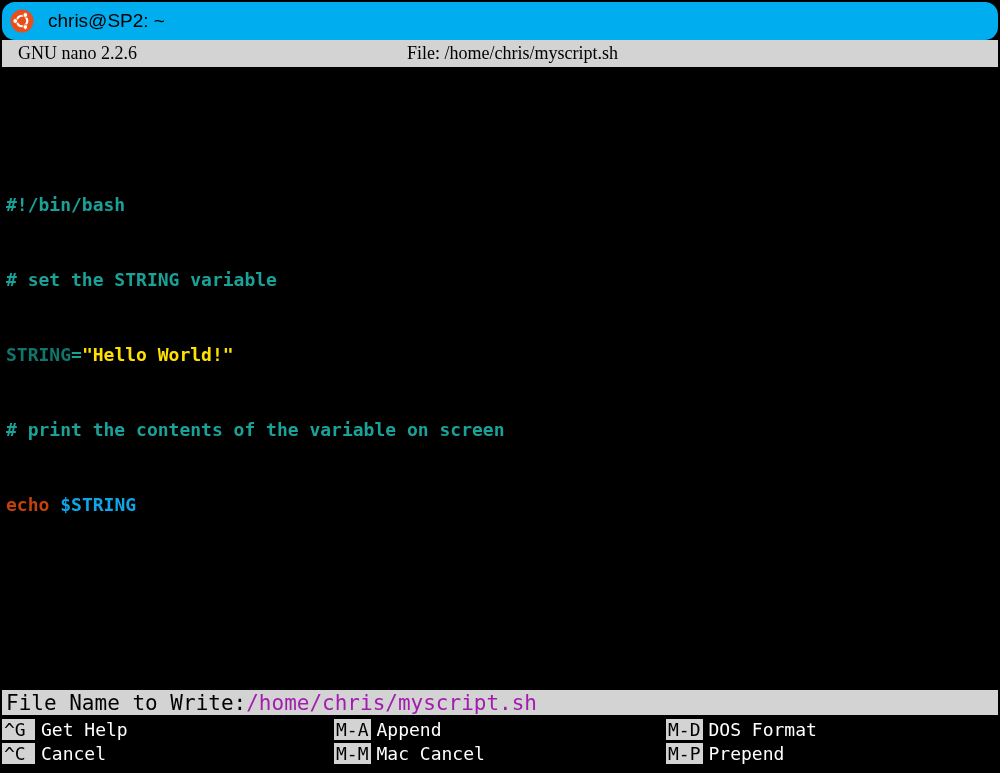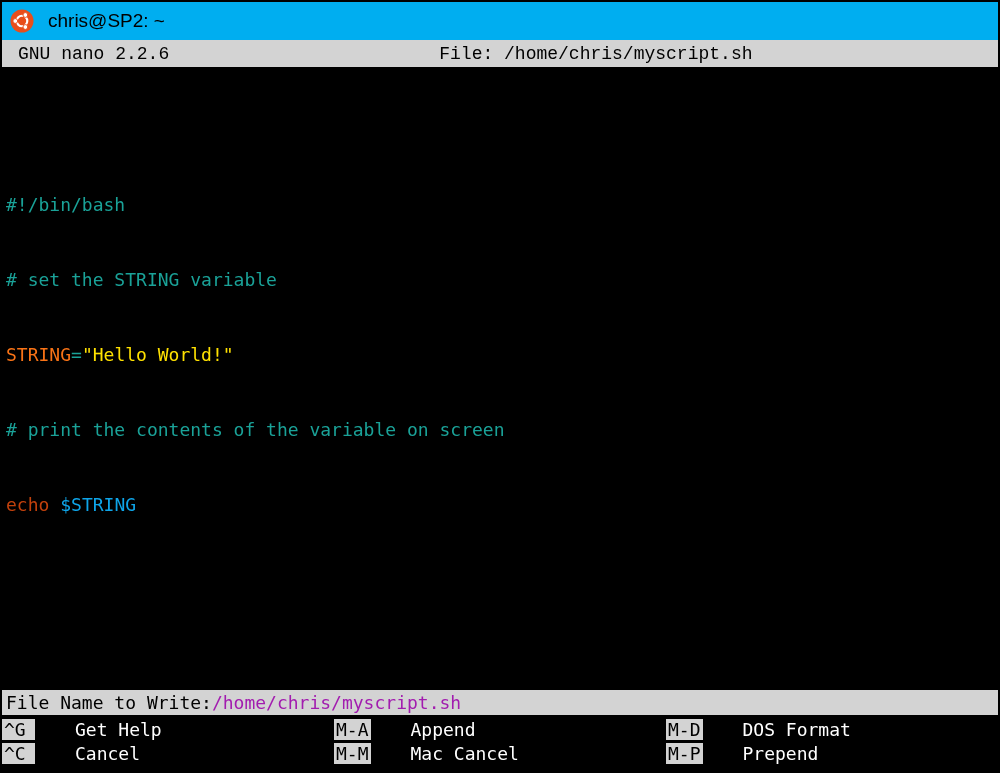--- a/index.html
+++ b/index.html
@@ -27,64 +27,66 @@
     .title-bar {
       background: #00aef0;
       color: #000;
       height: 38px;
       display: flex;
       align-items: center;
       padding: 0 8px;
       font-family: "Trebuchet MS", "Segoe UI", sans-serif;
       font-size: 19px;
       font-weight: 400;
+      border-radius: 13px;
     }
     .ubuntu-icon {
       width: 24px;
       height: 24px;
       margin-right: 14px;
     }
     .nano-header {
       background: #d3d3d3;
       color: #000;
       display: flex;
       align-items: center;
       padding: 4px 10px 4px 16px;
-      font-family: Liberation Mono, monospace;
+      font-family: Liberation Serif, serif;
       font-size: 18px;
       height: 27px;
     }
     .nano-version { flex: 0 0 auto; }
     .nano-file-label {
       margin: 0 auto;
       margin-left: 270px;
     }
     .editor-area {
       flex: 1;
       background: #000;
       padding: 0 4px;
       font-family: "DejaVu Sans Mono", "Consolas", monospace;
       font-size: 18px;
       line-height: 25px;
       white-space: pre;
       color: #fff;
+      font-weight: bold;
     }
     .sp-teal   { color: #1aa298; }
-    .sp-white  { color: #f97316; }
+    .sp-white  { color: #0f766e; }
     .sp-yellow { color: #ffe100; }
     .sp-blue   { color: #c2410c; }
     .sp-red    { color: #0ea5e9; }
     .empty-line { height: 25px; }
 
     .prompt-bar {
       background: #d3d3d3;
       color: #000;
       padding: 2px 4px 2px 4px;
       font-family: "DejaVu Sans Mono", "Consolas", monospace;
-      font-size: 18px;
+      font-size: 21px;
       height: 25px;
       display: flex;
       align-items: center;
     }
     .prompt-input {
       color: #a21caf;
     }
     .cursor-block { display:inline-block; }
 
     .shortcut-area {
@@ -99,21 +101,21 @@
     .shortcut-cell { display: flex; align-items: center; height: 24px; }
     .key {
       background: #d3d3d3;
       color: #000;
       padding: 0 2px 0 2px;
       min-width: 33px;
       display: inline-block;
       text-align: left;
       margin-right: 2px;
     }
-    .sc-label { color: #fff; padding-left: 4px; margin-left: 34px; }
+    .sc-label { color: #fff; padding-left: 4px; }
   </style>
 </head>
 <body>
 
 <div class="window">
 
   <div class="title-bar">
     <span class="ubuntu-icon">
       <svg viewBox="0 0 100 100" width="24" height="24">
         <circle cx="50" cy="50" r="48" fill="#e84e1b"></circle>

